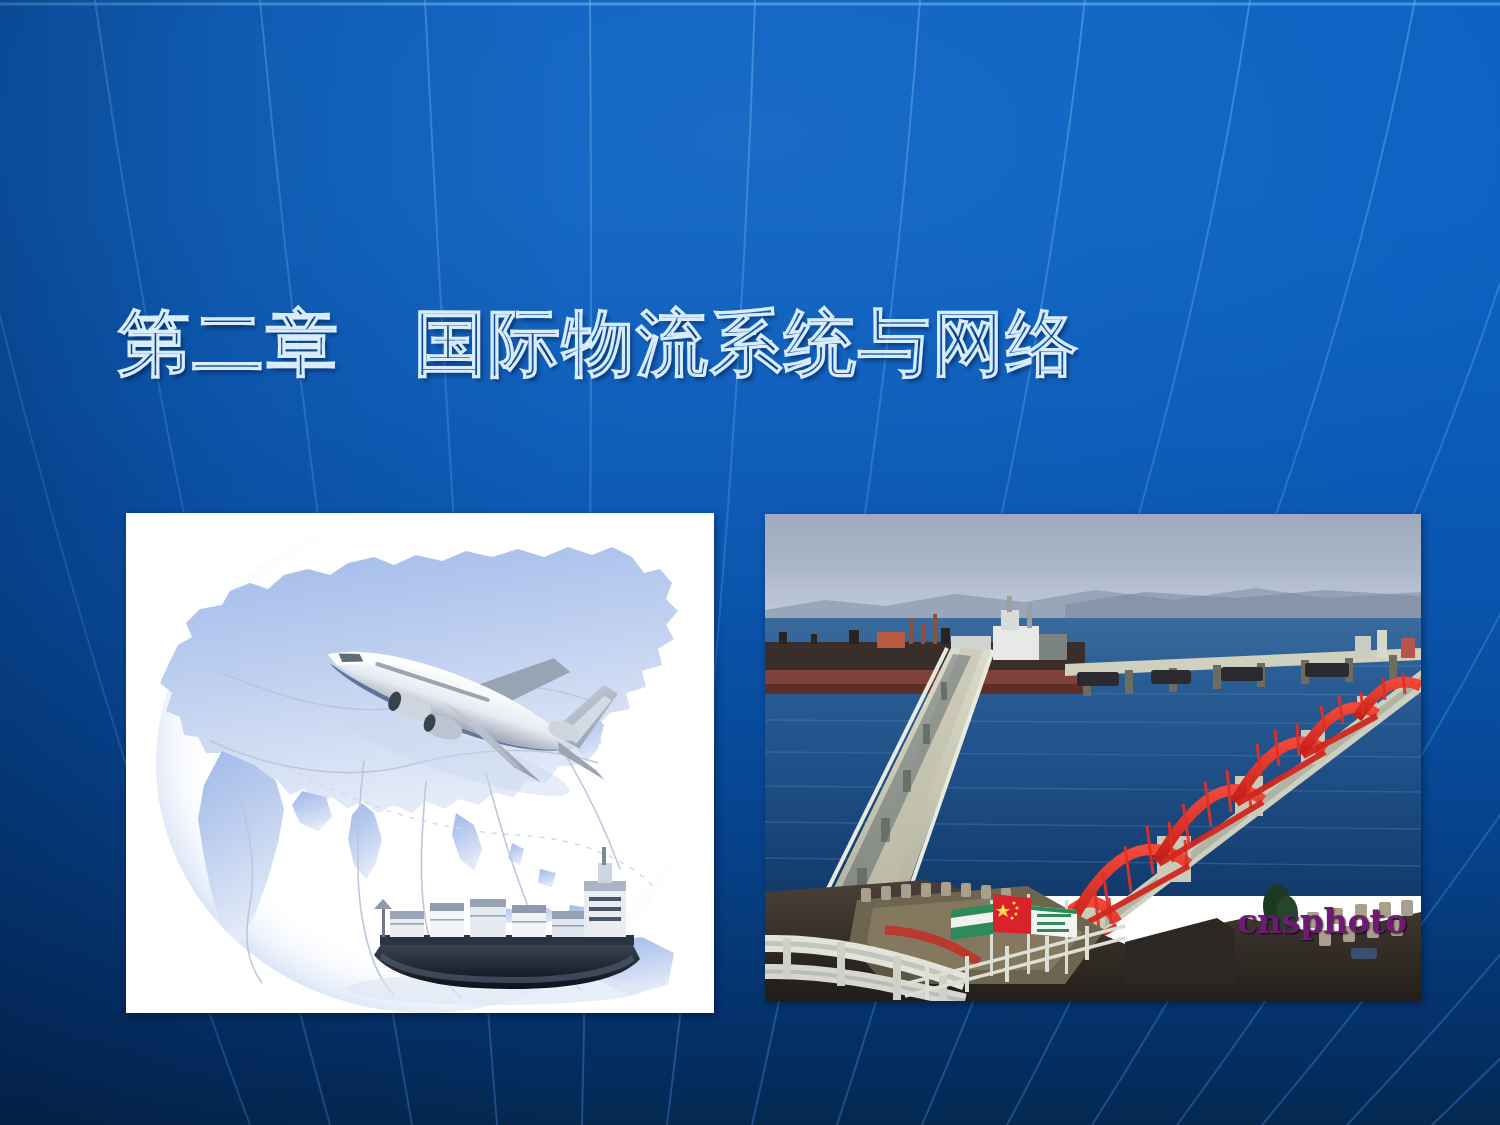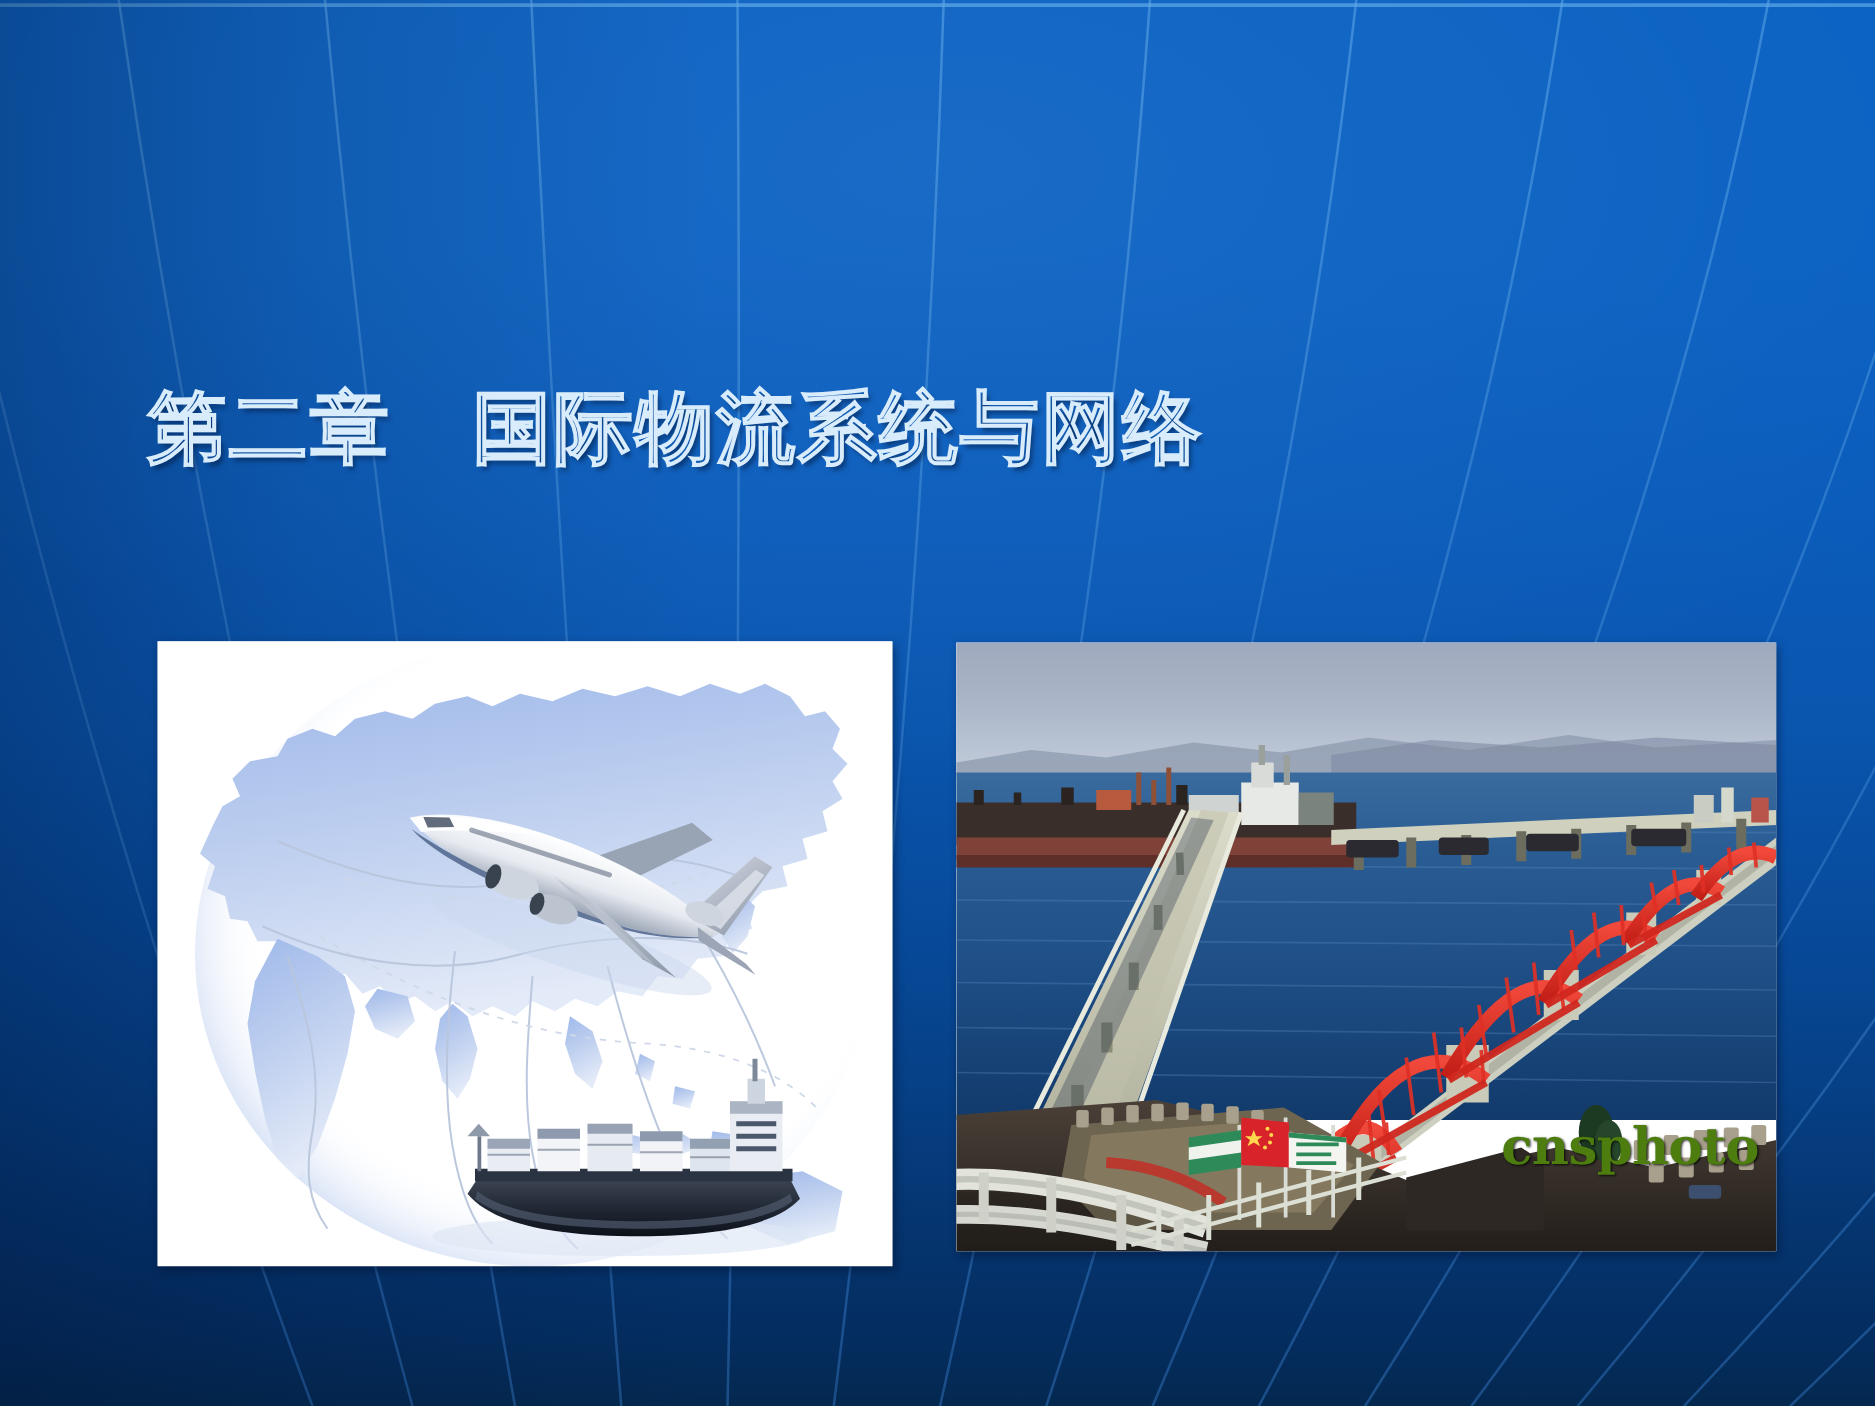--- a/index.html
+++ b/index.html
@@ -44,21 +44,21 @@
   .bg-svg { position: absolute; inset: 0; width: 1500px; height: 1125px; }
 
   
   .title {
     position: absolute;
     left: 118px;
     top: 288px;
     width: 1280px;
     height: 110px;
     white-space: nowrap;
-    font-size: 63px;
+    font-size: 72px;
     line-height: 110px;
     letter-spacing: 2px;
     font-weight: 400;
     color: transparent;
     -webkit-text-stroke: 3.2px #d9ecfb;
     text-shadow: 3px 4px 4px rgba(0, 16, 48, 0.55);
     font-family: "DejaVu Sans", "Liberation Sans", sans-serif;
   }
 
   
@@ -70,23 +70,23 @@
   }
   #pic-map   { left: 126px; top: 513px; width: 588px; height: 500px; }
   #pic-port  { left: 765px; top: 514px; width: 656px; height: 487px; }
 
   .pic svg { display: block; width: 100%; height: 100%; }
 
   .watermark {
     position: absolute;
     right: 14px;
     bottom: 60px;
-    font-size: 41px;
+    font-size: 34px;
     font-weight: bold;
-    color: #4d7c0f;
+    color: #701a75;
     font-family: "DejaVu Serif", "Liberation Serif", serif;
     letter-spacing: -0.5px;
     text-shadow: 1px 1px 2px rgba(0,0,0,0.8);
     pointer-events: none;
   }
 </style>
 </head>
 <body>
 
 <div id="slide">

